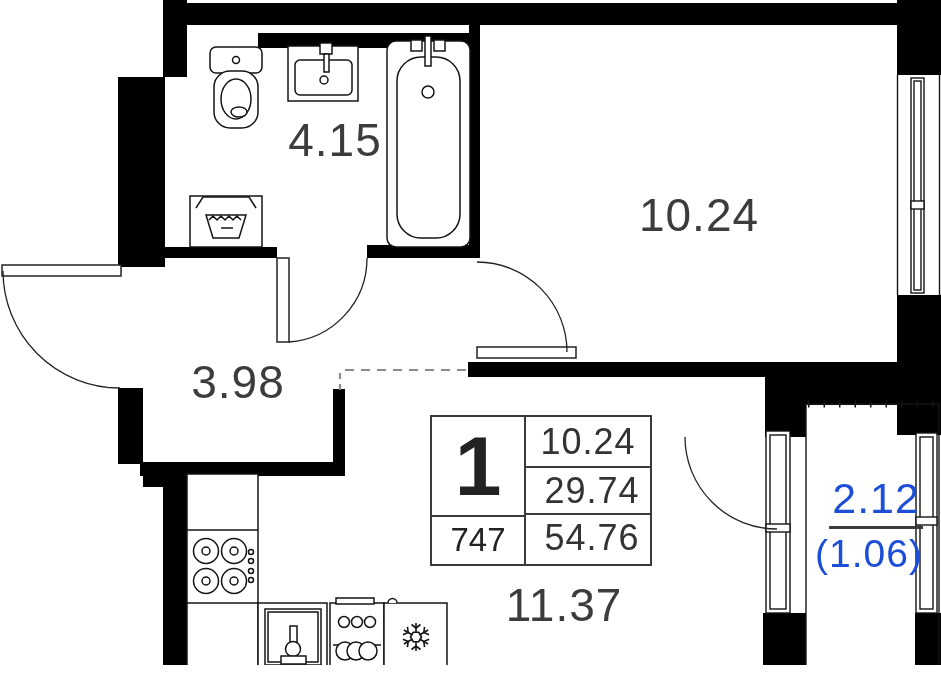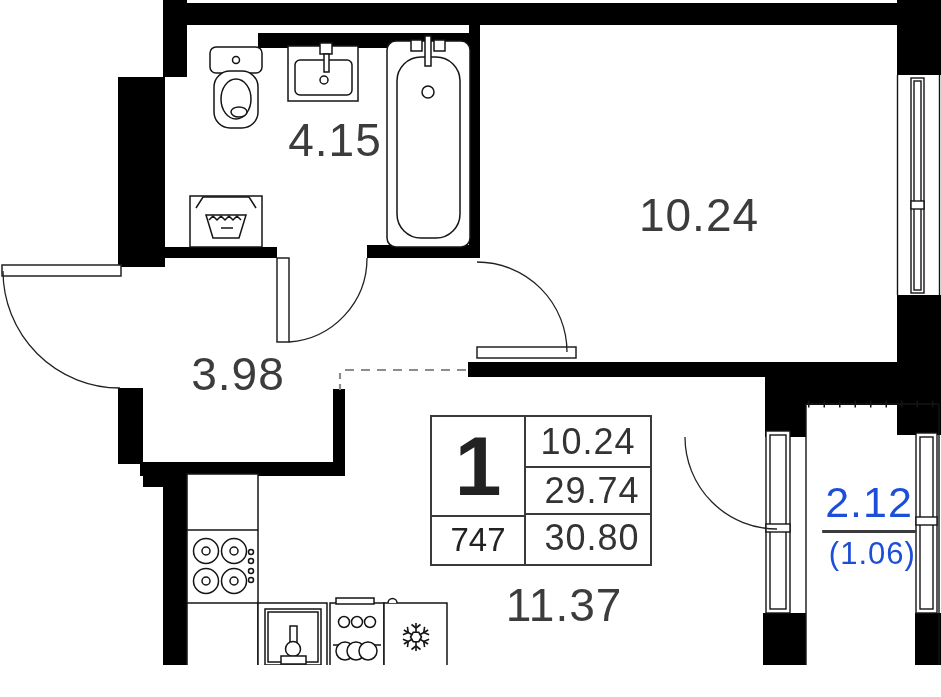--- a/index.html
+++ b/index.html
@@ -5,21 +5,21 @@
   html,body{margin:0;padding:0;background:#fff;}
   .plan{position:relative;width:941px;height:665px;background:#fff;overflow:hidden;
         font-family:"Liberation Sans",sans-serif;}
   .plan svg{position:absolute;left:0;top:0;}
   .lbl{position:absolute;transform:translate(-50%,-50%);white-space:nowrap;
        font-weight:500;font-size:46px;letter-spacing:1px;color:#3c3c3c;}
   .balcony-labels{position:absolute;left:869px;top:525px;transform:translate(-50%,-50%);
        text-align:right;color:#1d4ed8;}
   .balcony-labels .u{display:inline-block;font-weight:500;font-size:43px;letter-spacing:1px;
        border-bottom:3px solid #3c3c3c;padding:0 3px 3px;}
-  .balcony-labels .p{font-weight:500;font-size:31px;letter-spacing:1px;margin-top:3px;}
+  .balcony-labels .p{font-weight:500;font-size:39px;letter-spacing:1px;margin-top:3px;}
   
   .itable{position:absolute;left:430px;top:415px;width:222px;height:151px;
       border:2px solid #3a3a3a;display:flex;box-sizing:border-box;background:#fff;color:#2d2d2d;}
   .itable .colL{width:92px;border-right:2px solid #3a3a3a;display:flex;flex-direction:column;}
   .itable .colR{flex:1;display:flex;flex-direction:column;}
   .cell{display:flex;align-items:center;justify-content:center;box-sizing:border-box;}
   .c-one{height:98px;font-weight:bold;font-size:84px;color:#222;}
   .c-unit{height:47px;border-top:2px solid #3a3a3a;font-weight:normal;font-size:33px;color:#222;}
   .c-num{height:49px;font-weight:300;font-size:36px;letter-spacing:1px;color:#333;}
   .c-num + .c-num{border-top:2px solid #3a3a3a;height:47px;padding-left:8px;}
@@ -188,33 +188,33 @@
         <use href="#spk" transform="rotate(180)"></use>
         <use href="#spk" transform="rotate(240)"></use>
         <use href="#spk" transform="rotate(300)"></use>
         <polygon points="5.5,0 2.75,4.76 -2.75,4.76 -5.5,0 -2.75,-4.76 2.75,-4.76"></polygon>
       </g>
     </g>
   </g>
 </svg>
 
 <div class="lbl" style="left:335px;top:140px">4.15</div>
-<div class="lbl" style="left:238px;top:374px">3.98</div>
+<div class="lbl" style="left:238px;top:382px">3.98</div>
 <div class="lbl" style="left:699px;top:215px">10.24</div>
 <div class="lbl" style="left:564px;top:605px">11.37</div>
 <div class="balcony-labels">
   <span class="u">2.12</span>
   <div class="p">(1.06)</div>
 </div>
 
 <div class="itable">
   <div class="colL">
     <div class="cell c-one">1</div>
     <div class="cell c-unit">747</div>
   </div>
   <div class="colR">
     <div class="cell c-num">10.24</div>
     <div class="cell c-num">29.74</div>
-    <div class="cell c-num">30.80</div>
+    <div class="cell c-num">54.76</div>
   </div>
 </div>
 
 </div>
 
 </body></html>

